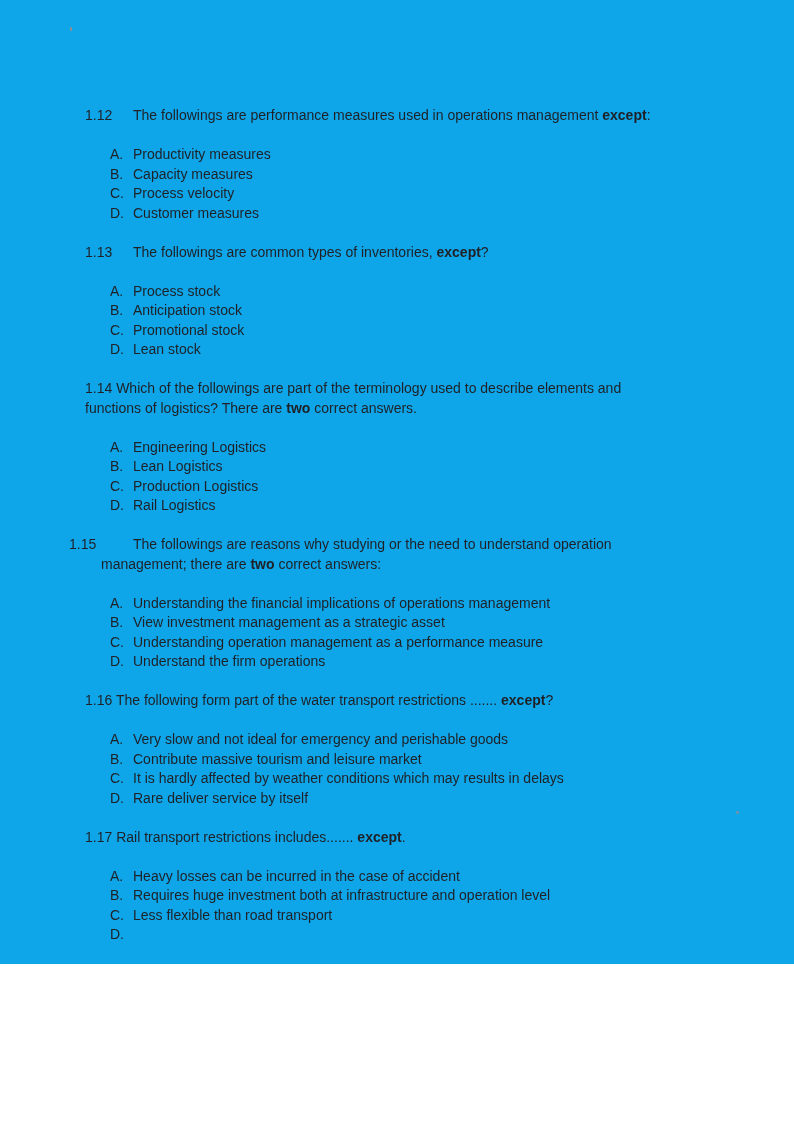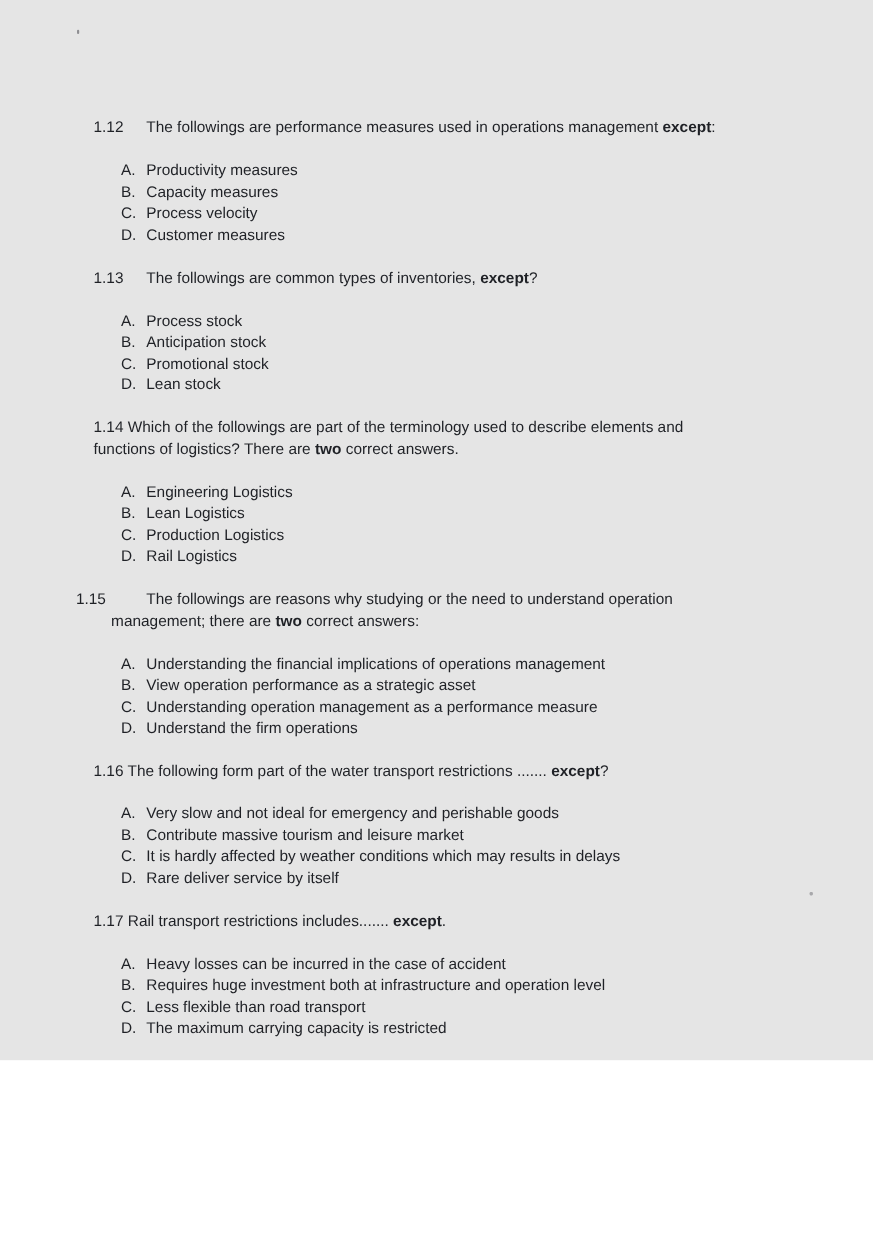--- a/index.html
+++ b/index.html
@@ -4,21 +4,21 @@
 <style>
   html, body {
     margin: 0;
     padding: 0;
     background: #ffffff;
   }
   .page {
     position: relative;
     width: 794px;
     height: 964px;
-    background: #e5e5e5;
+    background: #0ea5e9;
     overflow: hidden;
     font-family: "Liberation Sans", "DejaVu Sans", sans-serif;
     font-size: 14px;
     line-height: 19.5px;
     color: #1f2126;
   }
   .content {
     padding: 106px 40px 1px 85px;
   }
   .question {
@@ -144,21 +144,21 @@
     <div class="qblock">
       <p class="question q-hang"><span class="qnum tab">1.15</span><span>The followings are reasons why studying or the need to understand operation
 management; there are </span><b>two</b><span> correct answers:</span></p>
       <div class="options">
         <div class="option">
             <span class="letter">A.</span>
             <span>Understanding the financial implications of operations management</span>
           </div>
         <div class="option">
             <span class="letter">B.</span>
-            <span>View operation performance as a strategic asset</span>
+            <span>View investment management as a strategic asset</span>
           </div>
         <div class="option">
             <span class="letter">C.</span>
             <span>Understanding operation management as a performance measure</span>
           </div>
         <div class="option">
             <span class="letter">D.</span>
             <span>Understand the firm operations</span>
           </div>
       </div>
@@ -196,21 +196,20 @@
         <div class="option">
             <span class="letter">B.</span>
             <span>Requires huge investment both at infrastructure and operation level</span>
           </div>
         <div class="option">
             <span class="letter">C.</span>
             <span>Less flexible than road transport</span>
           </div>
         <div class="option">
             <span class="letter">D.</span>
-            <span>The maximum carrying capacity is restricted</span>
           </div>
       </div>
     </div>
 
   </div>
 
   <div class="footer">4</div>
 </div>
 
 </body></html>

